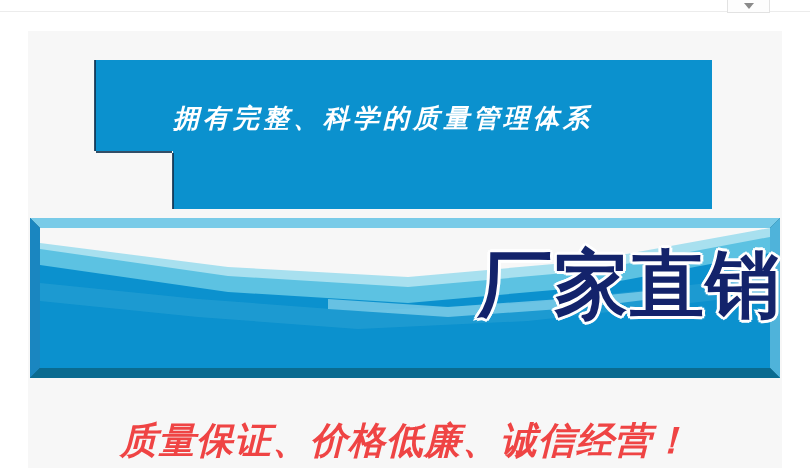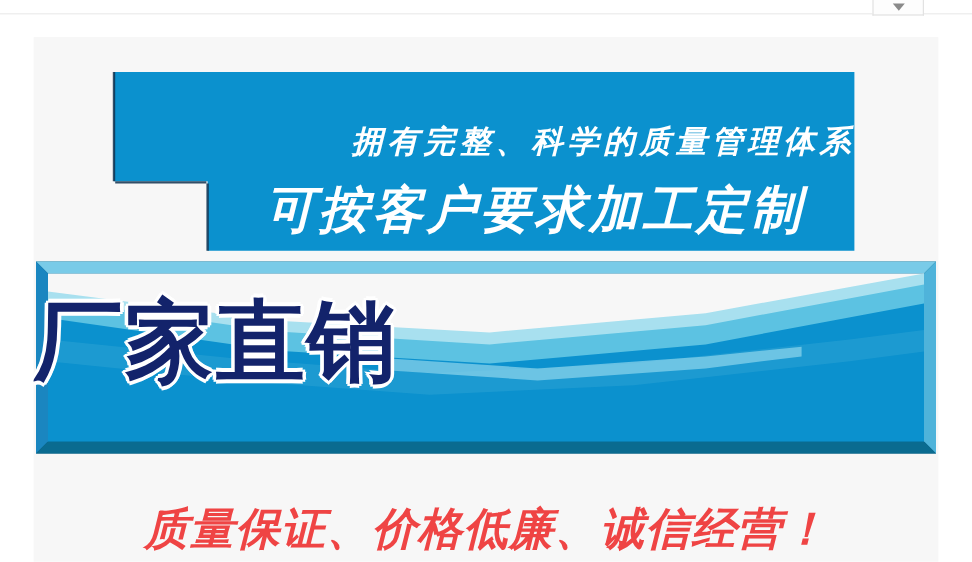--- a/index.html
+++ b/index.html
@@ -80,21 +80,21 @@
     left: 0;
     top: 0;
   }
 
   
   .line-1 {
     position: absolute;
     left: 145px;
     top: 70px;
     width: 540px;
-    text-align: right;
+    text-align: left;
     font-family: "DejaVu Sans", "Liberation Sans", sans-serif;
     font-size: 26px;
     font-weight: 600;
     font-style: italic;
     letter-spacing: 4px;
     color: #ffffff;
     white-space: nowrap;
   }
   .line-2 {
     position: absolute;
@@ -108,21 +108,21 @@
     font-style: italic;
     letter-spacing: 3px;
     color: #ffffff;
     white-space: nowrap;
   }
   .headline {
     position: absolute;
     left: 0px;
     top: 205px;
     width: 754px;
-    text-align: left;
+    text-align: right;
     font-family: "DejaVu Sans", "Liberation Sans", sans-serif;
     font-size: 74px;
     font-weight: 700;
     letter-spacing: 2px;
     color: #13236b;
     white-space: nowrap;
     -webkit-text-stroke: 3px #ffffff;
     paint-order: stroke fill;
     text-shadow:
       -2px -2px 0 #ffffff,  2px -2px 0 #ffffff,
@@ -192,20 +192,19 @@
         <path d="M 12 205 L 12 224 L 200 249 L 380 259 L 560 243 L 742 209 L 742 197 L 560 230 L 380 246 L 200 236 L 12 212 Z" fill="#a8e0ef"></path>
         <path d="M 12 218 L 200 245 L 380 256 L 560 240 L 742 206 L 742 222 L 560 256 L 380 272 L 200 261 L 12 234 Z" fill="#5cc2e2"></path>
 
         <path d="M 12 252 L 170 268 L 330 280 L 500 272 L 680 252 L 742 244 L 742 262 L 680 270 L 500 290 L 330 298 L 170 286 L 12 270 Z" fill="#2ba2d4" opacity="0.55"></path>
         <path d="M 300 268 L 420 276 L 560 266 L 640 258 L 640 266 L 560 276 L 420 286 L 300 278 Z" fill="#8ed6ec" opacity="0.7"></path>
       </g>
     </svg>
 
     <div class="line-1">拥有完整、科学的质量管理体系</div>
 
-    <div class="line-2">可按客户要求加工定制</div>
 
     <div class="headline">厂家直销</div>
 
     <div class="tagline">质量保证、价格低廉、诚信经营！</div>
   </div>
 
 </div>
 
 </body></html>

